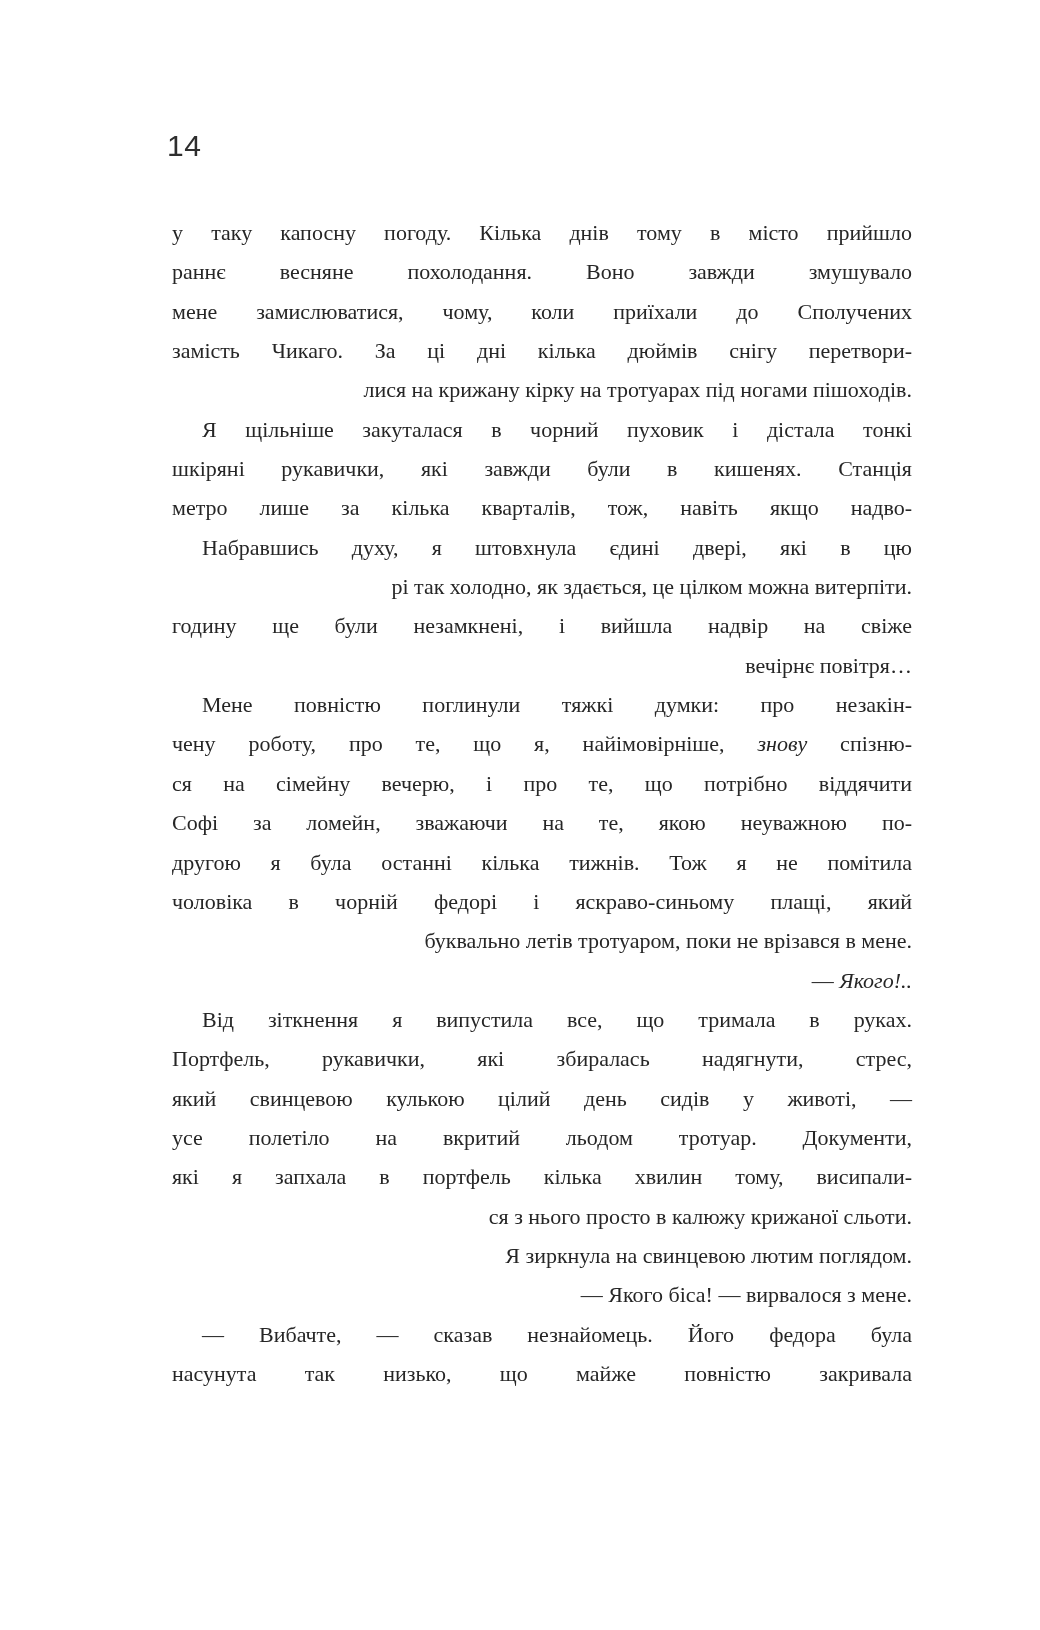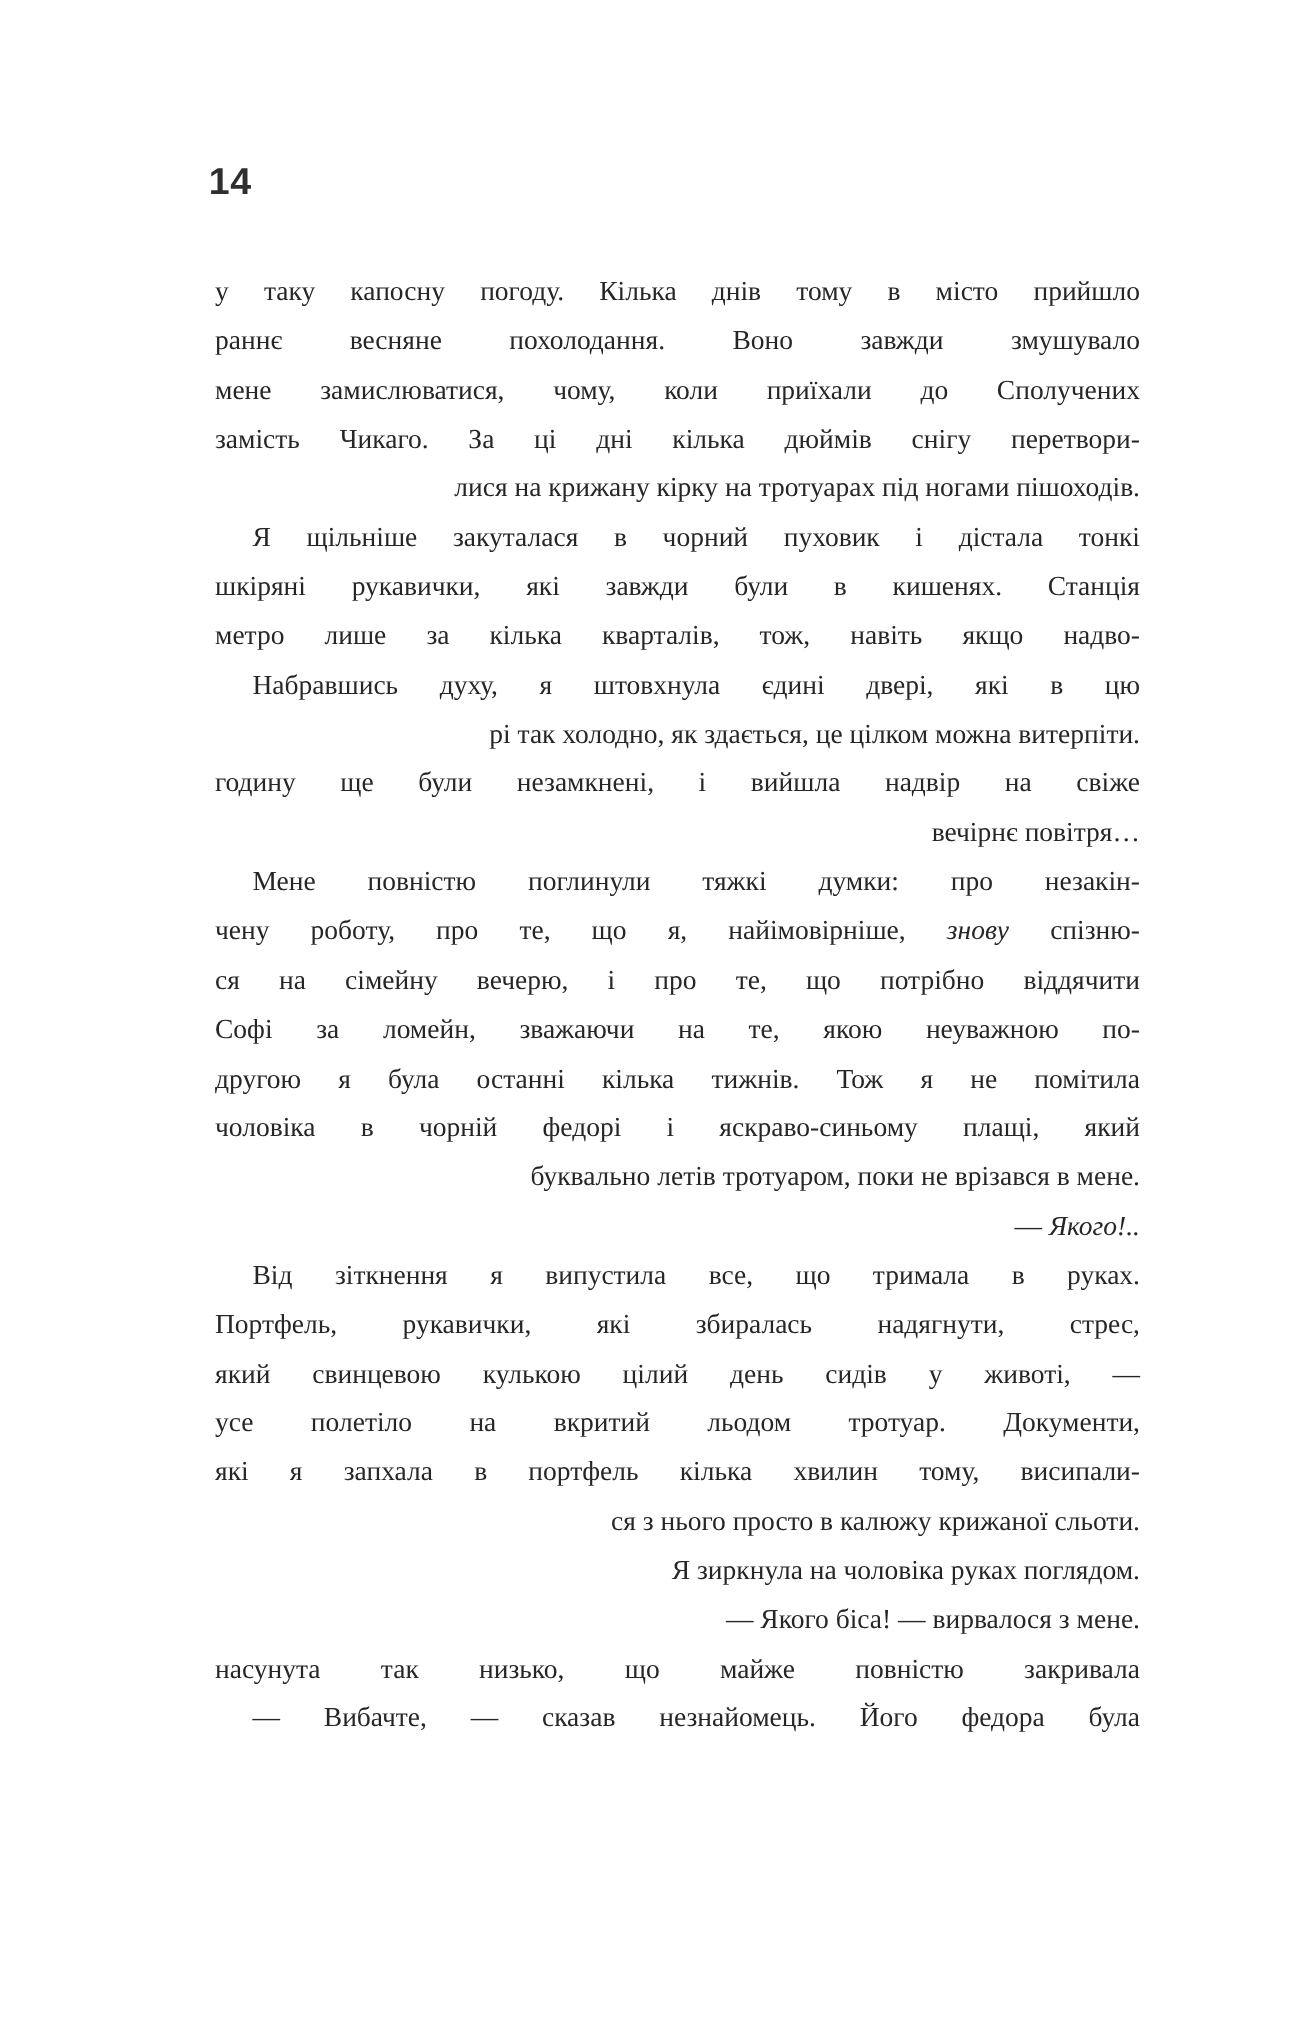--- a/index.html
+++ b/index.html
@@ -18,21 +18,21 @@
     position: absolute;
     inset: 0;
     background: #ffffff;
   }
   .folio {
     position: absolute;
     left: 167px;
     top: 129px;
     font-family: "Liberation Sans", sans-serif;
     font-size: 30px;
-    font-weight: 700;
+    font-weight: 400;
     letter-spacing: 0.5px;
     color: #2e2e2e;
   }
   .page-text {
     position: absolute;
     left: 172px;
     top: 213px;
     width: 740px;
     font-size: 22px;
     color: #262626;
@@ -81,18 +81,18 @@
       <div class="line j">другою я була останні кілька тижнів. Тож я не помітила</div>
       <div class="line j">чоловіка в чорній федорі і яскраво-синьому плащі, який</div>
       <div class="line">буквально летів тротуаром, поки не врізався в мене.</div>
       <div class="line ind">— <span class="it">Якого!..</span></div>
       <div class="line j ind">Від зіткнення я випустила все, що тримала в руках.</div>
       <div class="line j">Портфель, рукавички, які збиралась надягнути, стрес,</div>
       <div class="line j">який свинцевою кулькою цілий день сидів у животі, —</div>
       <div class="line j">усе полетіло на вкритий льодом тротуар. Документи,</div>
       <div class="line j">які я запхала в портфель кілька хвилин тому, висипали-</div>
       <div class="line">ся з нього просто в калюжу крижаної сльоти.</div>
-      <div class="line ind">Я зиркнула на чоловіка руках поглядом.</div>
+      <div class="line ind">Я зиркнула на свинцевою лютим поглядом.</div>
       <div class="line ind">— Якого біса! — вирвалося з мене.</div>
+      <div class="line j ind">— Вибачте, — сказав незнайомець. Його федора була</div>
       <div class="line j">насунута так низько, що майже повністю закривала</div>
-      <div class="line j ind">— Вибачте, — сказав незнайомець. Його федора була</div>
     </div>
 </div>
 
 </body></html>

